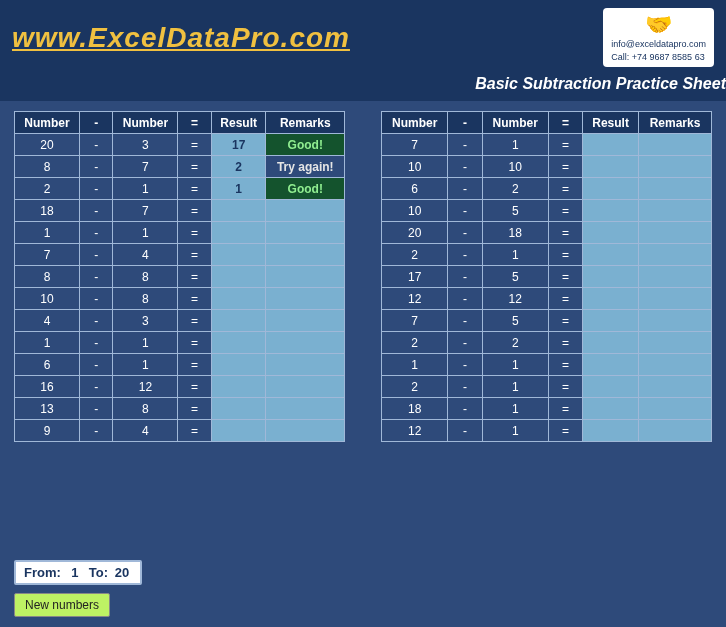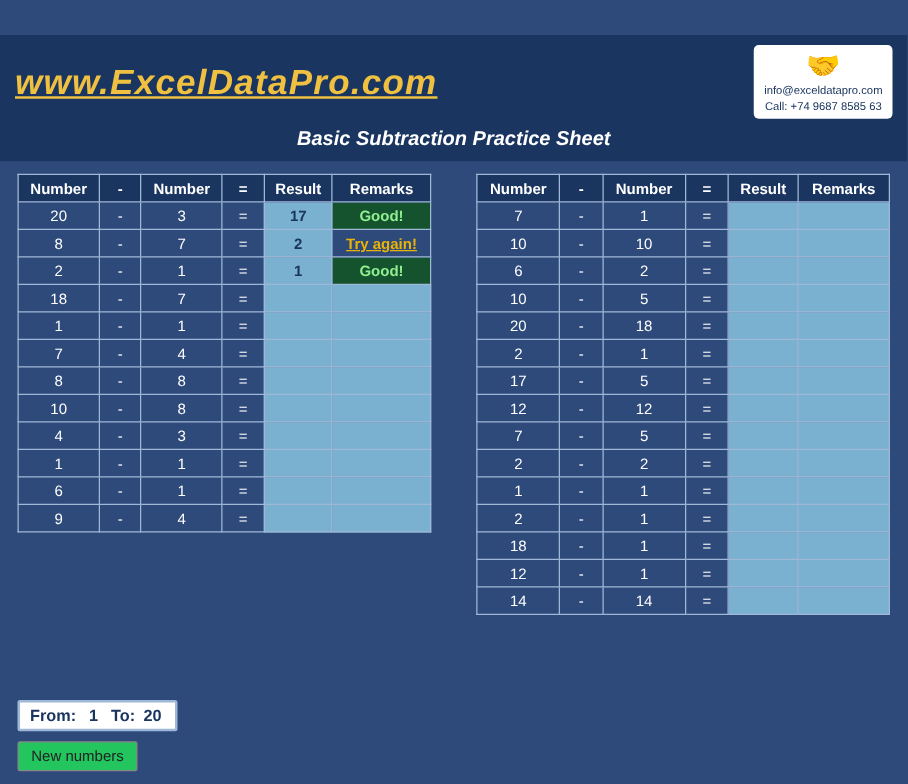--- a/index.html
+++ b/index.html
@@ -10,21 +10,20 @@
       min-height: 627px;
       display: flex;
       flex-direction: column;
     }
     .header {
       background: #1a3560;
       padding: 8px 12px 4px 12px;
       display: flex;
       align-items: center;
       justify-content: space-between;
-      margin-top: 28px;
     }
     .site-title {
       font-size: 28px;
       font-weight: bold;
       font-style: italic;
       color: #f0c040;
       text-decoration: underline;
       letter-spacing: 1px;
     }
     .logo-box {
@@ -35,26 +34,25 @@
       flex-direction: column;
       align-items: center;
       min-width: 90px;
     }
     .logo-icon {
       font-size: 22px;
     }
     .logo-contact {
       font-size: 9px;
       color: #1a3560;
-      text-align: center;
       line-height: 1.4;
     }
     .subtitle-bar {
       background: #1a3560;
-      text-align: center;
+      text-align: right;
       padding: 4px 0 8px 0;
       font-size: 16px;
       font-style: italic;
       font-weight: bold;
       color: white;
     }
     .main-content {
       padding: 10px 14px;
       display: flex;
       gap: 36px;
@@ -92,23 +90,22 @@
     tbody tr td.result-empty {
       background: #7ab0d0;
     }
     tbody tr td.remarks-good {
       background: #14532d;
       color: #90ee90;
       font-weight: bold;
     }
     tbody tr td.remarks-tryagain {
       background: #2e4a7a;
-      color: #eab308;
-      font-weight: bold;
-      text-decoration: underline;
+      color: #e5e5e5;
+      font-weight: bold;
     }
     tbody tr td.remarks-empty {
       background: #7ab0d0;
     }
     .bottom-section {
       padding: 8px 14px 10px 14px;
     }
     .range-bar {
       display: inline-flex;
       align-items: center;
@@ -125,21 +122,21 @@
       color: #1a3560;
     }
     .range-value {
       font-size: 13px;
       font-weight: bold;
       color: #1a3560;
       min-width: 20px;
       text-align: center;
     }
     .new-numbers-btn {
-      background: #22c55e;
+      background: #bef264;
       border: 1px solid #888;
       border-radius: 2px;
       padding: 4px 10px;
       font-size: 12px;
       cursor: pointer;
       color: #222;
     }
   </style>
 </head>
 <body>
@@ -255,20 +252,36 @@
     </tr>
           <tr>
       <td>6</td>
       <td>-</td>
       <td>1</td>
       <td>=</td>
       <td class="result-empty"></td>
       <td class="remarks-empty"></td>
     </tr>
           <tr>
+      <td>16</td>
+      <td>-</td>
+      <td>12</td>
+      <td>=</td>
+      <td class="result-empty"></td>
+      <td class="remarks-empty"></td>
+    </tr>
+          <tr>
+      <td>13</td>
+      <td>-</td>
+      <td>8</td>
+      <td>=</td>
+      <td class="result-empty"></td>
+      <td class="remarks-empty"></td>
+    </tr>
+          <tr>
       <td>9</td>
       <td>-</td>
       <td>4</td>
       <td>=</td>
       <td class="result-empty"></td>
       <td class="remarks-empty"></td>
     </tr>
         </tbody>
     </table>
   </div>
@@ -391,28 +404,20 @@
       <td class="remarks-empty"></td>
     </tr>
           <tr>
       <td>12</td>
       <td>-</td>
       <td>1</td>
       <td>=</td>
       <td class="result-empty"></td>
       <td class="remarks-empty"></td>
     </tr>
-          <tr>
-      <td>14</td>
-      <td>-</td>
-      <td>14</td>
-      <td>=</td>
-      <td class="result-empty"></td>
-      <td class="remarks-empty"></td>
-    </tr>
         </tbody>
     </table>
   </div>
 </div>
 
 <div class="bottom-section">
   <div class="range-bar">
     <span class="range-label">From:</span>
     <span class="range-value">1</span>
     <span class="range-label">To:</span>

